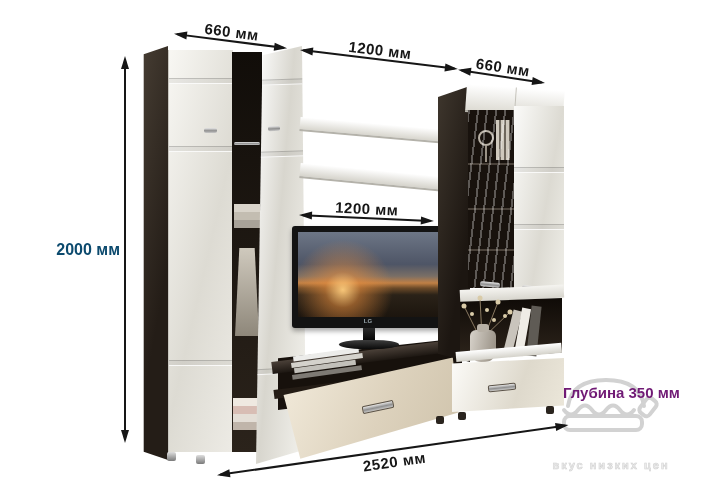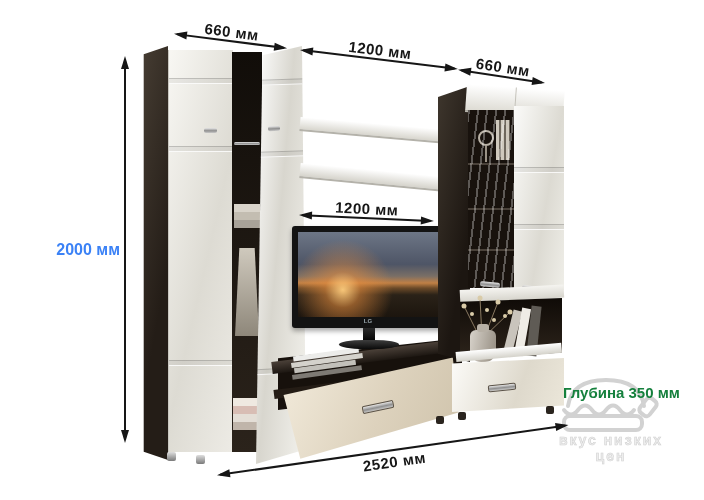--- a/index.html
+++ b/index.html
@@ -17,28 +17,28 @@
   .dimh .lb{position:absolute;left:0;right:0;bottom:9px;text-align:center;font-size:15px;font-weight:bold;
         color:#161616;white-space:nowrap;letter-spacing:.5px;}
   .dimh .lb.below{bottom:auto;top:11px;}
   .dimv{position:absolute;width:16px;}
   .dimv .ln{position:absolute;top:2px;bottom:2px;left:7px;width:2px;background:#161616;}
   .dimv .at{position:absolute;left:8px;top:-1px;width:0;height:0;border-left:4px solid transparent;
         border-right:4px solid transparent;border-bottom:13px solid #161616;transform:translateX(-50%);}
   .dimv .ab{position:absolute;left:8px;bottom:-1px;width:0;height:0;border-left:4px solid transparent;
         border-right:4px solid transparent;border-top:13px solid #161616;transform:translateX(-50%);}
   .dimv .lb{position:absolute;right:13px;top:50%;transform:translateY(-50%);font-size:16px;font-weight:bold;
-        color:#3b82f6;white-space:nowrap;}
+        color:#0c4a6e;white-space:nowrap;}
   .hdr{position:absolute;top:11px;right:7px;text-align:right;font-size:13px;font-weight:bold;color:#101010;line-height:1.25;}
-  .depth-lbl{position:absolute;left:563px;top:384px;font-size:15px;font-weight:bold;color:#15803d;white-space:nowrap;z-index:30;}
+  .depth-lbl{position:absolute;left:563px;top:384px;font-size:15px;font-weight:bold;color:#701a75;white-space:nowrap;z-index:30;}
 
   
   .wm{color:#eeeeee;-webkit-text-stroke:1.1px #cdcdcd;font-weight:bold;text-align:center;position:absolute;}
   .wm-site{left:526px;top:435px;width:170px;font-size:21px;letter-spacing:1px;}
-  .wm-slogan{left:548px;top:432px;width:126px;font-size:14px;letter-spacing:2px;-webkit-text-stroke:.6px #d2d2d2;}
+  .wm-slogan{left:548px;top:459px;width:126px;font-size:11px;letter-spacing:2px;-webkit-text-stroke:.6px #d2d2d2;}
 
   
   .chrome{background:linear-gradient(#e8e8e8,#8f8f8f 55%,#c9c9c9);border-radius:2px;}
   .groove{position:absolute;left:0;right:0;height:4px;border-top:1px solid rgba(0,0,0,.16);
           border-bottom:1px solid rgba(255,255,255,.85);background:rgba(0,0,0,.05);}
   .foot{position:absolute;width:9px;height:9px;background:linear-gradient(#dedede,#7a7a7a);border-radius:2px;}
 </style>
 </head>
 <body>
 

